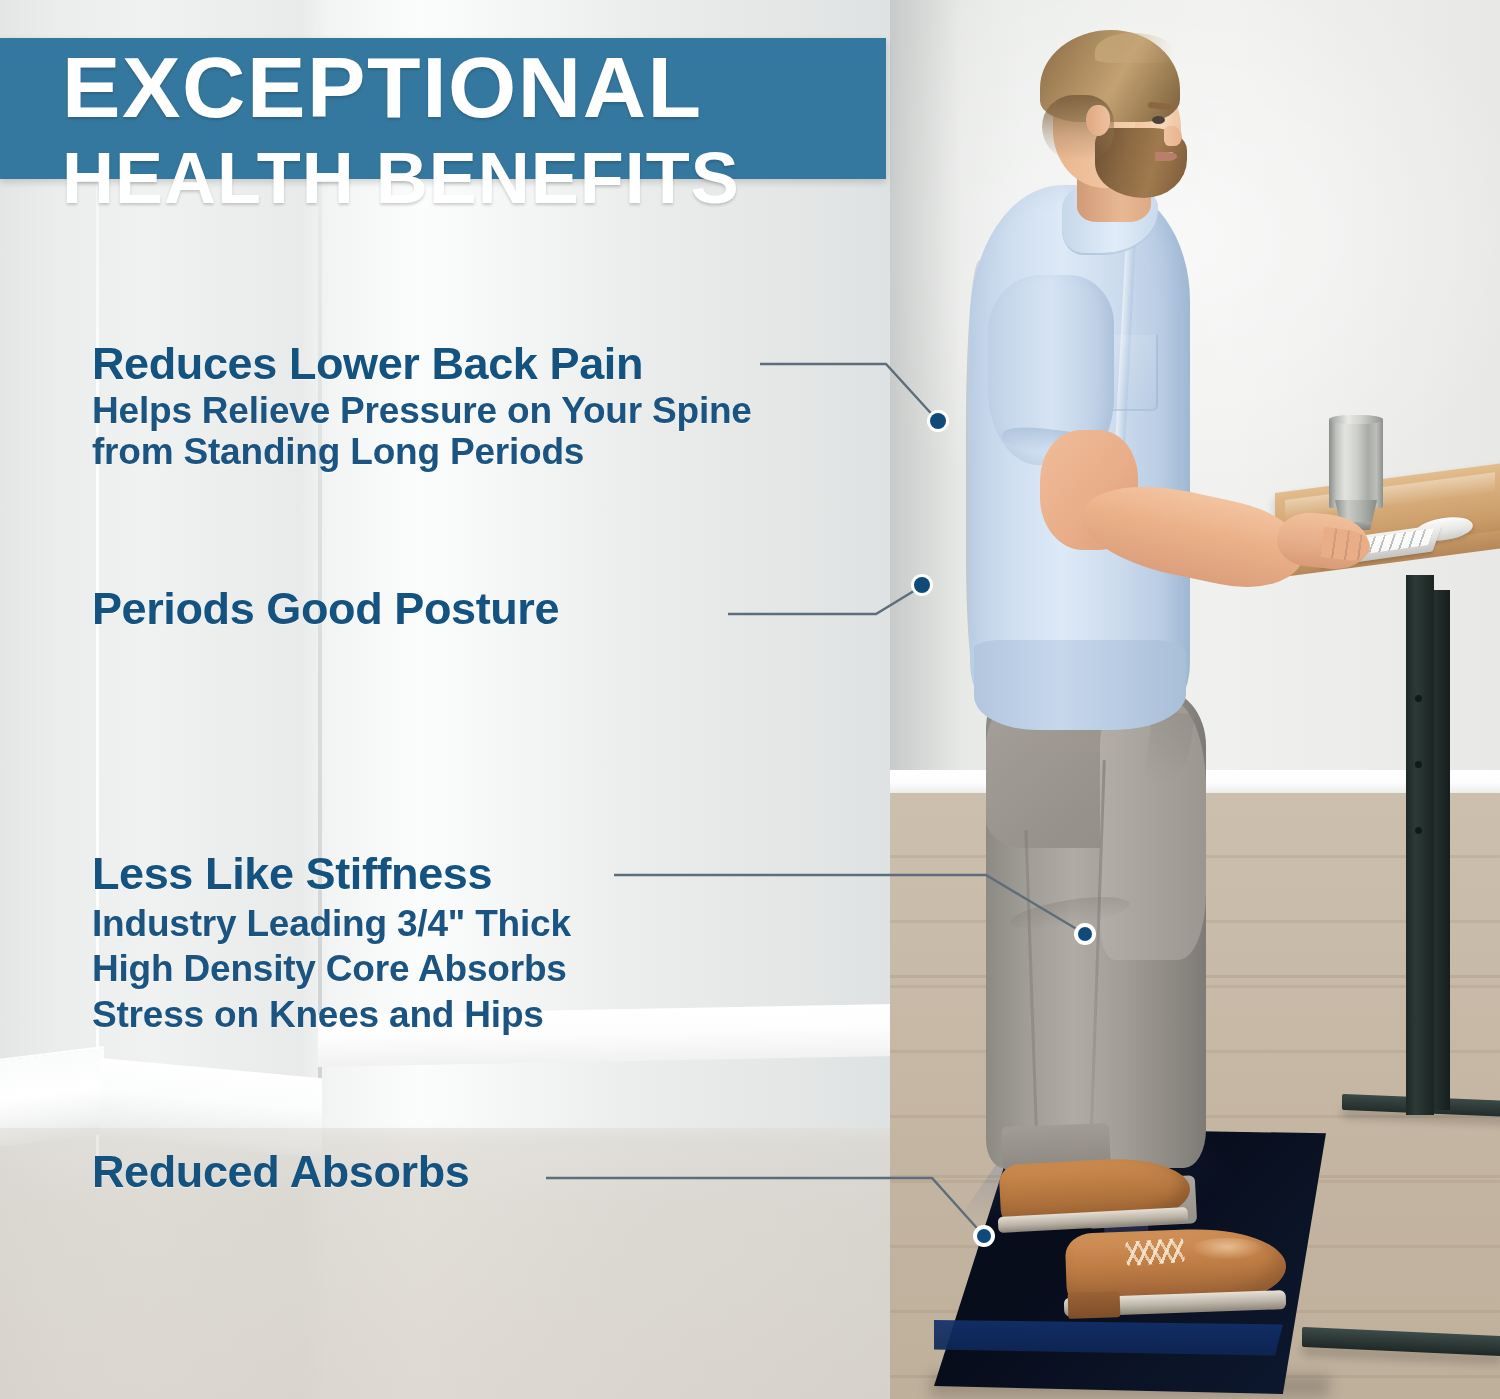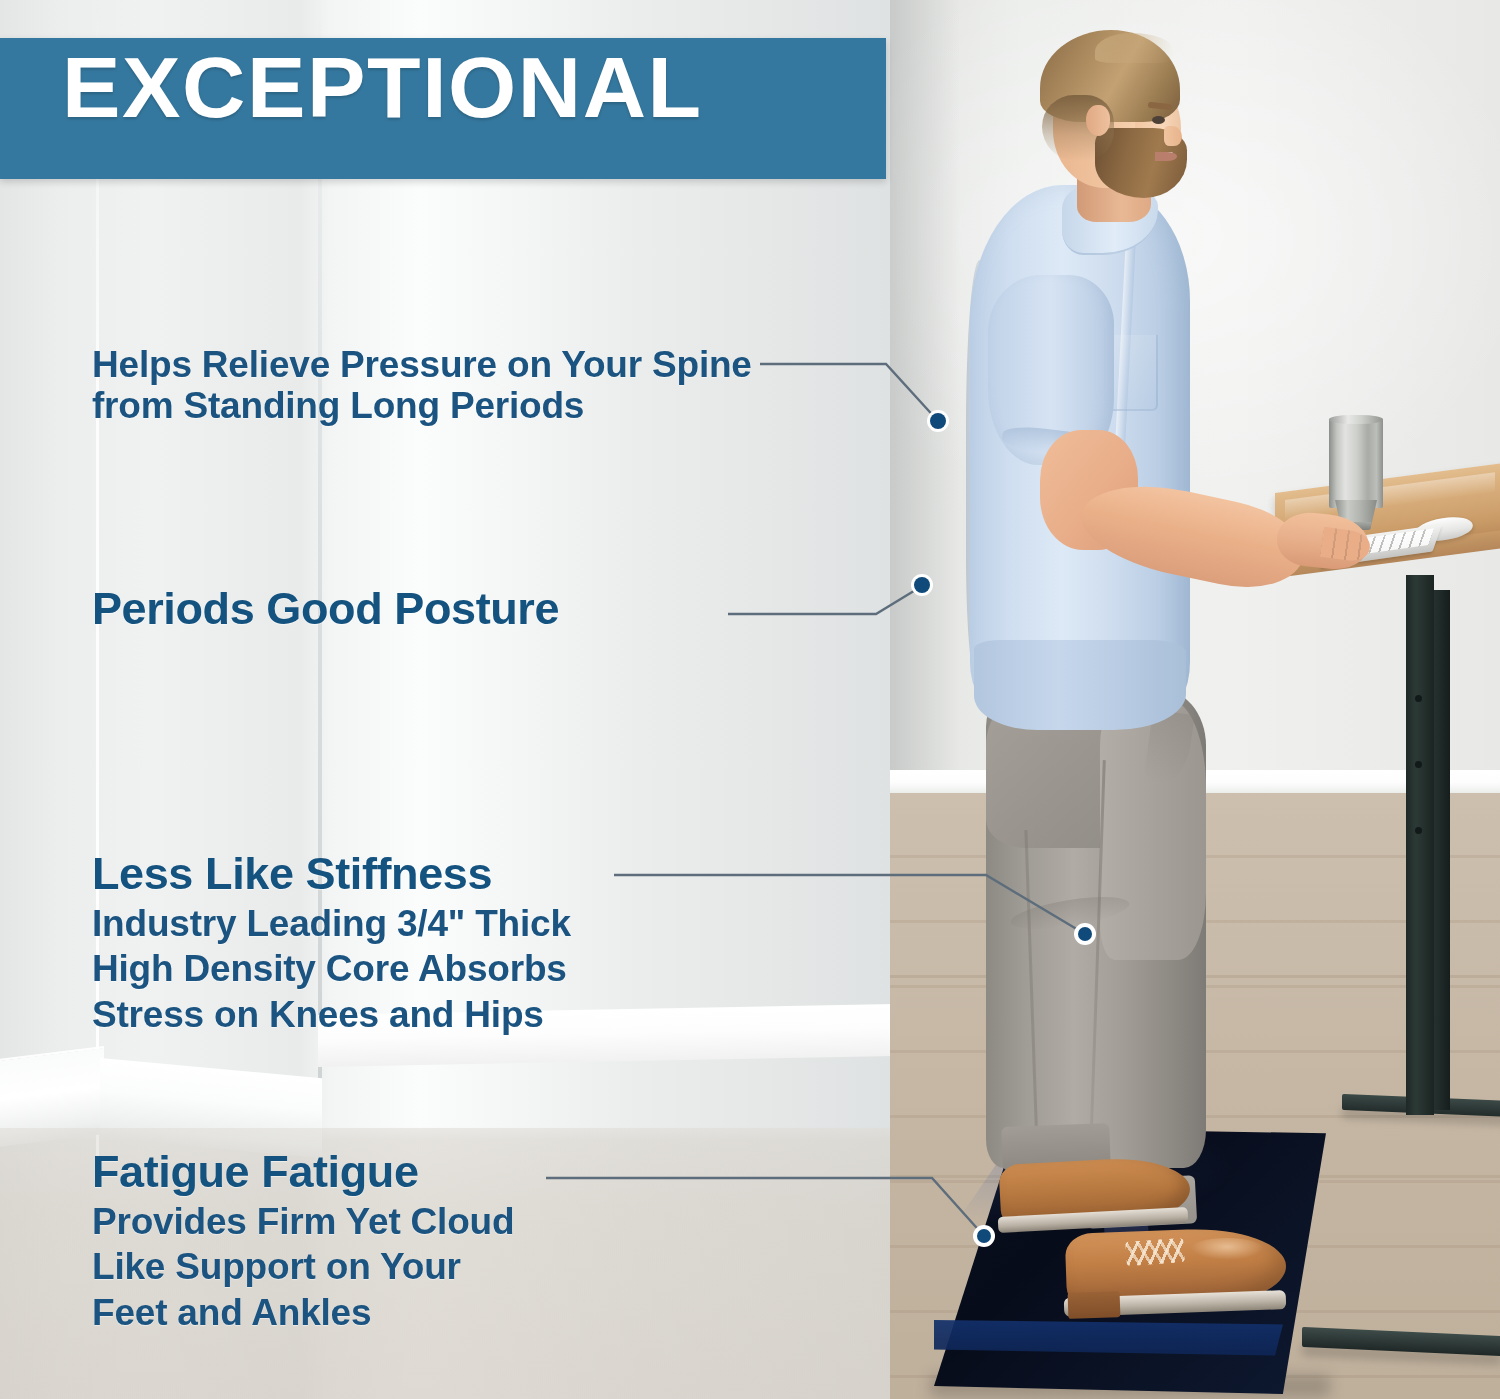--- a/index.html
+++ b/index.html
@@ -605,43 +605,42 @@
     <div id="shirt-sleeve"></div>
     <div id="shirt-sleeve-hem"></div>
     <div id="upper-arm"></div>
     <div id="forearm"></div>
     <div id="hand"></div>
     <div id="fingers"></div>
   </div>
 
   <div id="banner">
     <div id="banner-line1">EXCEPTIONAL</div>
+    <div id="banner-line2">HEALTH BENEFITS</div>
   </div>
 
   <div class="benefit" id="benefit-0">
+    <h2>Reduces Lower Back Pain</h2>
     <p>Helps Relieve Pressure on Your Spine
 from Standing Long Periods</p>
   </div>
 
   <div class="benefit" id="benefit-1">
     <h2>Periods Good Posture</h2>
   </div>
 
   <div class="benefit wide" id="benefit-2">
     <h2>Less Like Stiffness</h2>
     <p>Industry Leading 3/4" Thick
 High Density Core Absorbs
 Stress on Knees and Hips</p>
   </div>
 
   <div class="benefit wide" id="benefit-3">
-    <h2>Fatigue Fatigue</h2>
-    <p>Provides Firm Yet Cloud
-Like Support on Your
-Feet and Ankles</p>
+    <h2>Reduced Absorbs</h2>
   </div>
 
   <svg id="connectors" viewBox="0 0 1500 1399">
 
     <polyline points="760,364 886,364 938,421" fill="none" stroke="#5d6d7c" stroke-width="2.4"></polyline>
     <circle cx="938" cy="421" r="11" fill="#ffffff"></circle>
     <circle cx="938" cy="421" r="8" fill="#0f4a7a"></circle>
 
     <polyline points="728,614 876,614 922,586" fill="none" stroke="#5d6d7c" stroke-width="2.4"></polyline>
     <circle cx="922" cy="585" r="11" fill="#ffffff"></circle>

